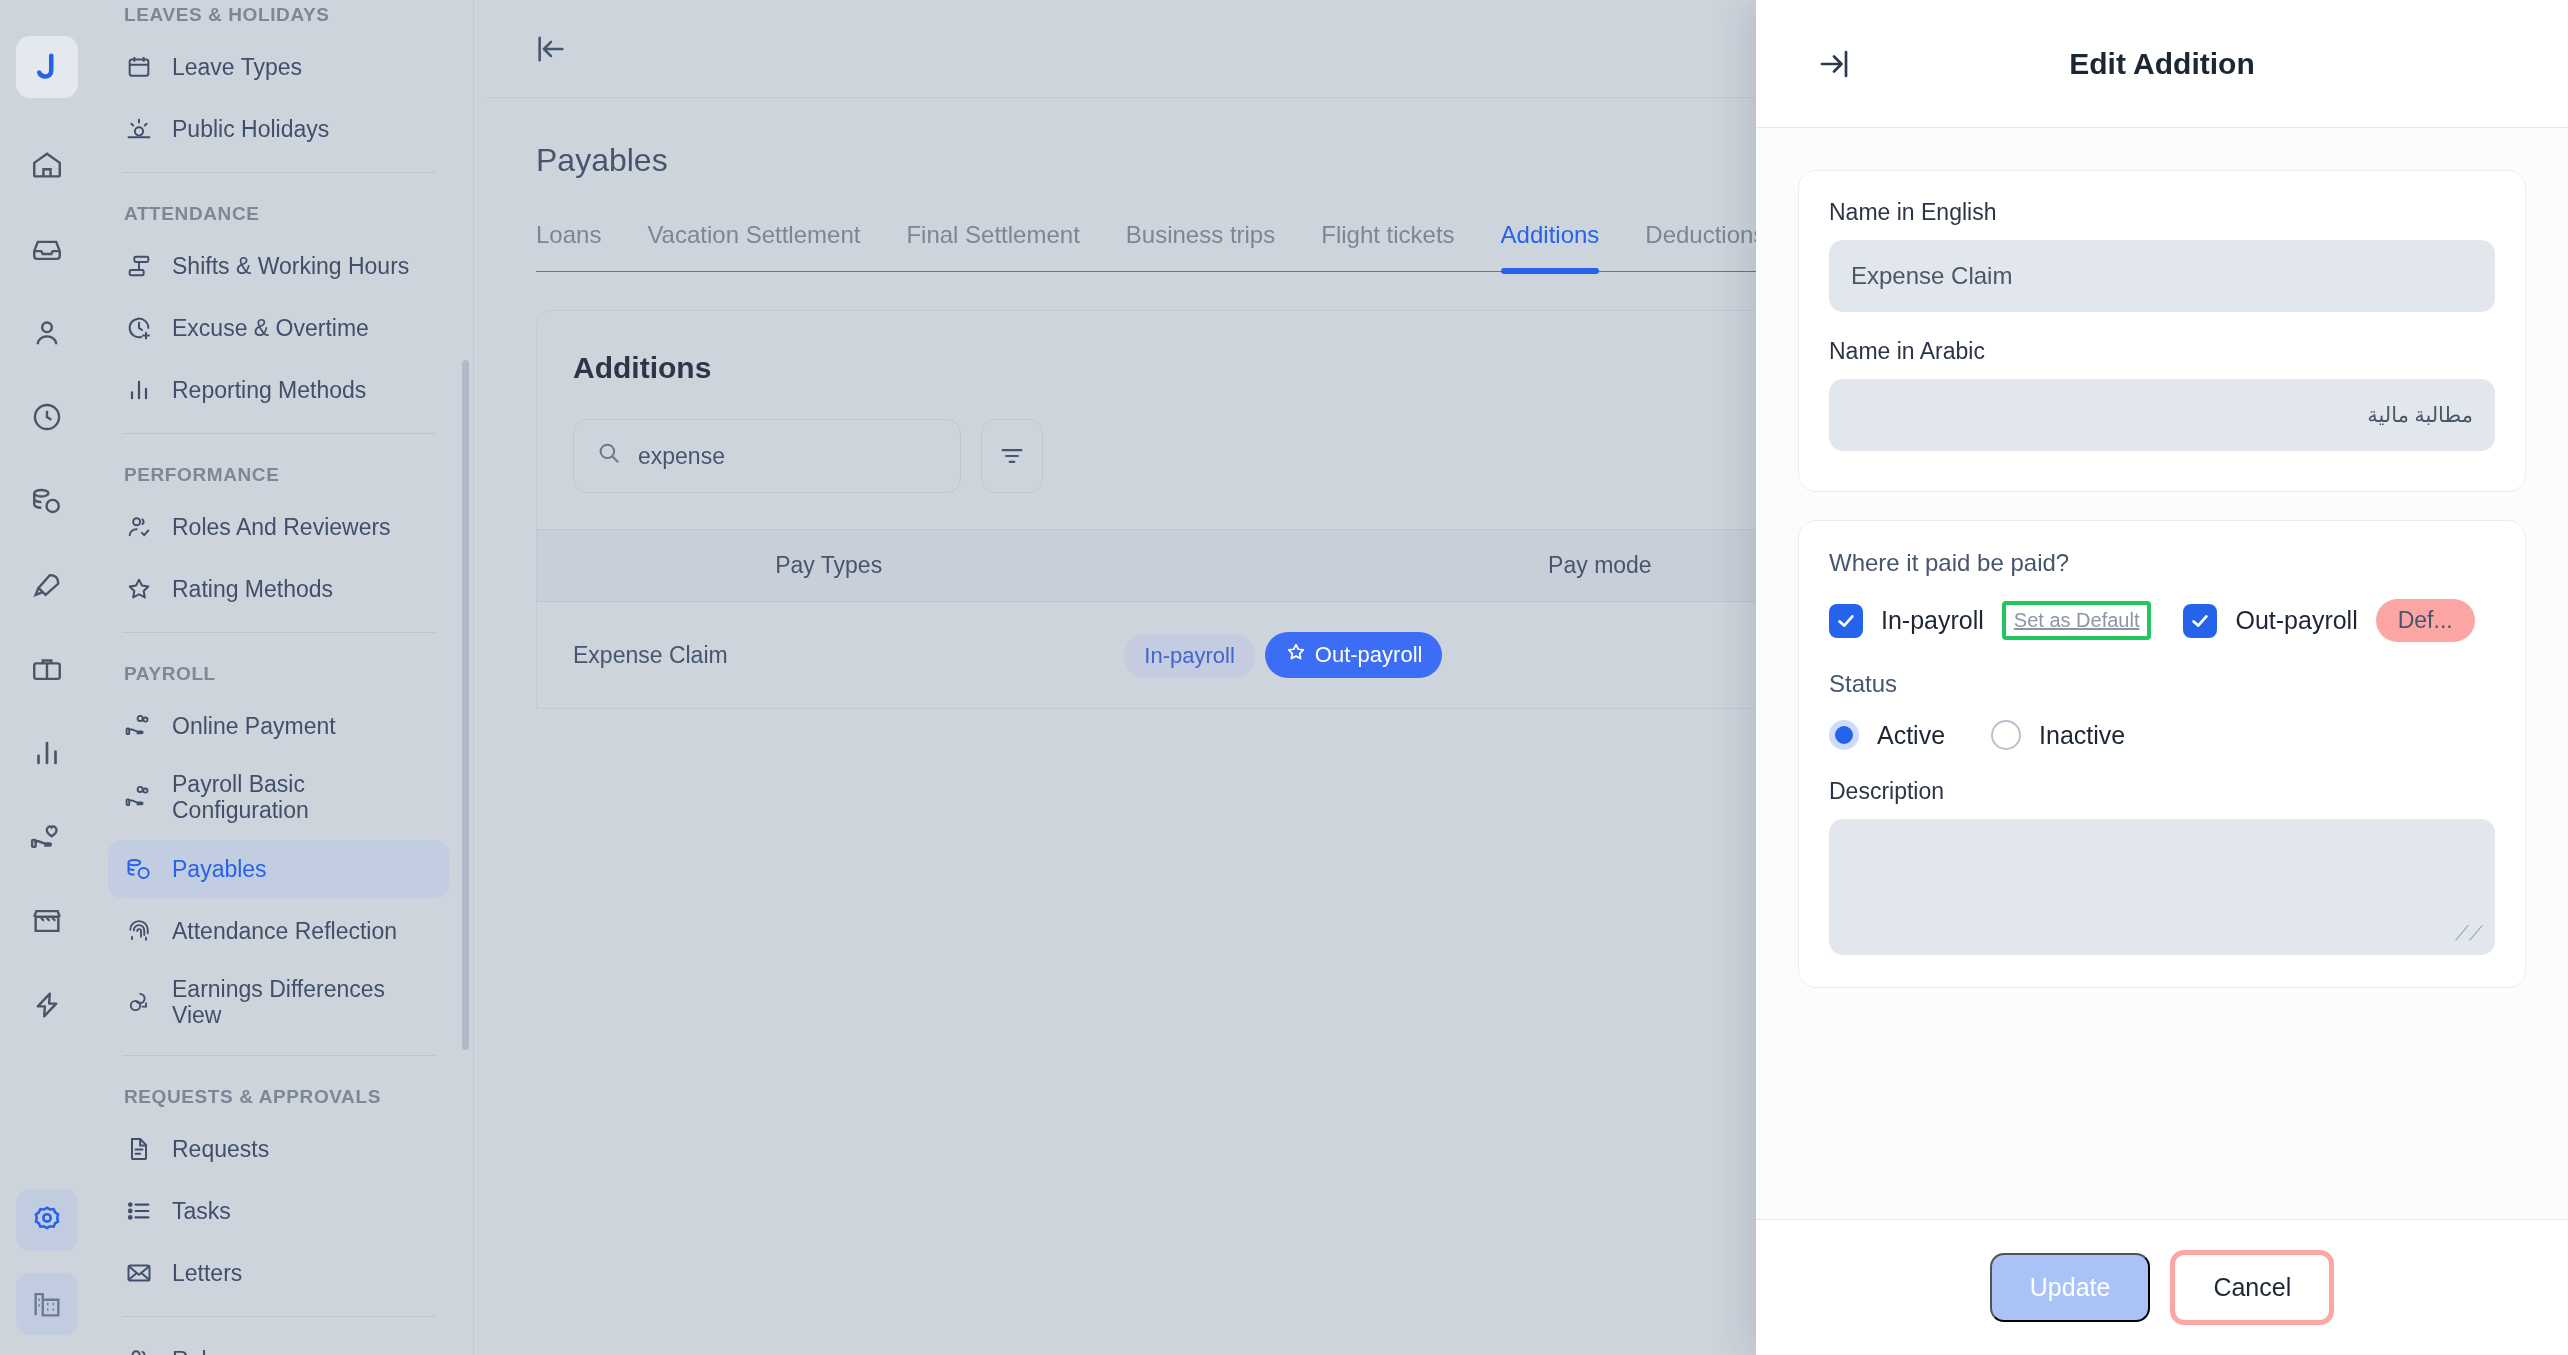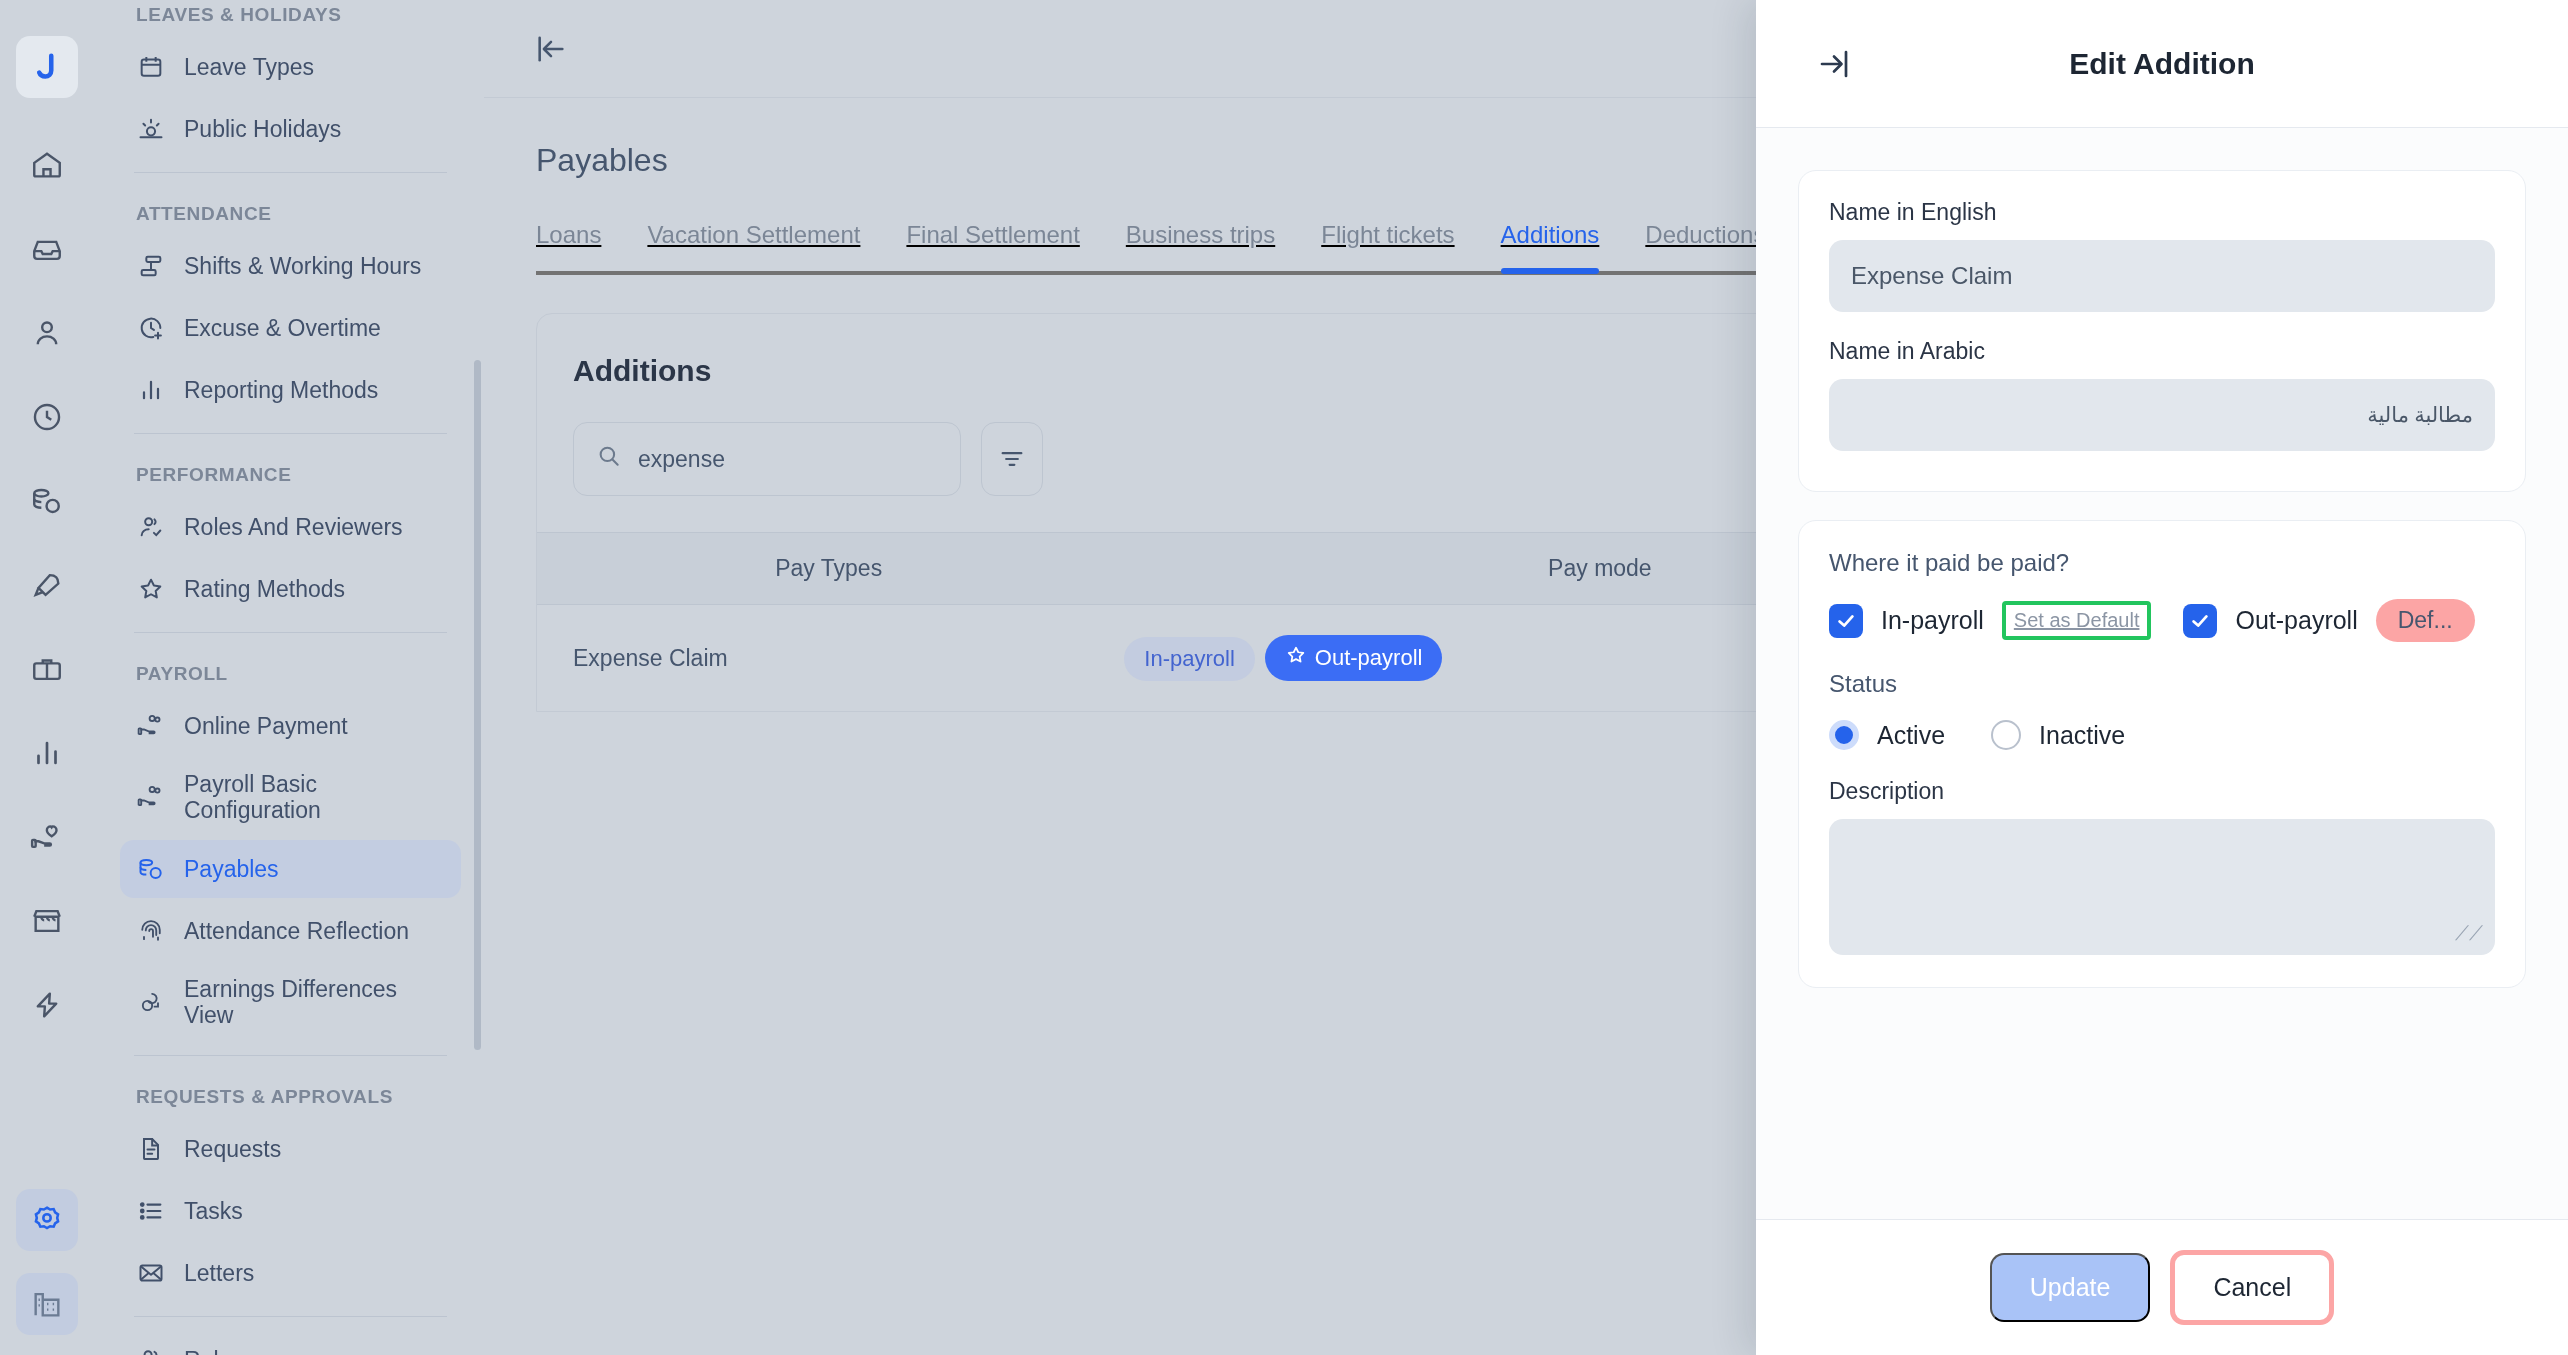--- a/index.html
+++ b/index.html
@@ -32,21 +32,21 @@
     color: #4a5568;
     flex: 0 0 auto;
   }
   .rail-item.logo { background: #e4e9ef; margin-bottom: 36px; }
   .rail-item.active { background: #c2cce0; }
   .rail-item svg { width: 34px; height: 34px; }
   .rail-spacer { flex: 1 1 auto; }
 
   
   .nav {
-    position: absolute; left: 96px; top: 0;
+    position: absolute; left: 84px; top: 0;
     width: 390px; height: 1355px;
     background: #ced4dc;
     overflow: hidden;
     border-right: 1px solid #c0c7d1;
   }
   .nav-inner { position: absolute; top: -12px; left: 0; right: 0; padding: 0 24px; }
   .nav-group-title {
     font-size: 19px; font-weight: 700; letter-spacing: .6px;
     color: #7c8798; padding: 16px 16px 8px 16px; text-transform: uppercase;
   }
@@ -78,21 +78,21 @@
     padding: 0 54px 0 50px; border-bottom: 1px solid #c3cad4;
   }
   .collapse-btn { color: #46566e; display: flex; align-items: center; }
   .collapse-btn svg { width: 34px; height: 34px; }
   .share-btn { display: flex; align-items: center; gap: 12px; color: #46566e; font-size: 24px; }
   .share-btn svg { width: 28px; height: 28px; }
 
   .content { padding: 44px 54px 0 52px; }
   .page-title { font-size: 32px; color: #46566e; font-weight: 500; margin-bottom: 42px; }
 
-  .tabs { display: flex; gap: 46px; border-bottom: 4px solid #737373; text-decoration: underline; }
+  .tabs { display: flex; gap: 46px; border-bottom: 1px solid #737373; }
   .tab {
     font-size: 24px; color: #7b8696; padding-bottom: 22px;
     position: relative; white-space: nowrap;
   }
   .tab.active { color: #2563eb; }
   .tab.active::after {
     content: ""; position: absolute; left: 0; right: 0; bottom: -3px;
     height: 6px; border-radius: 3px; background: #2563eb;
   }
 

